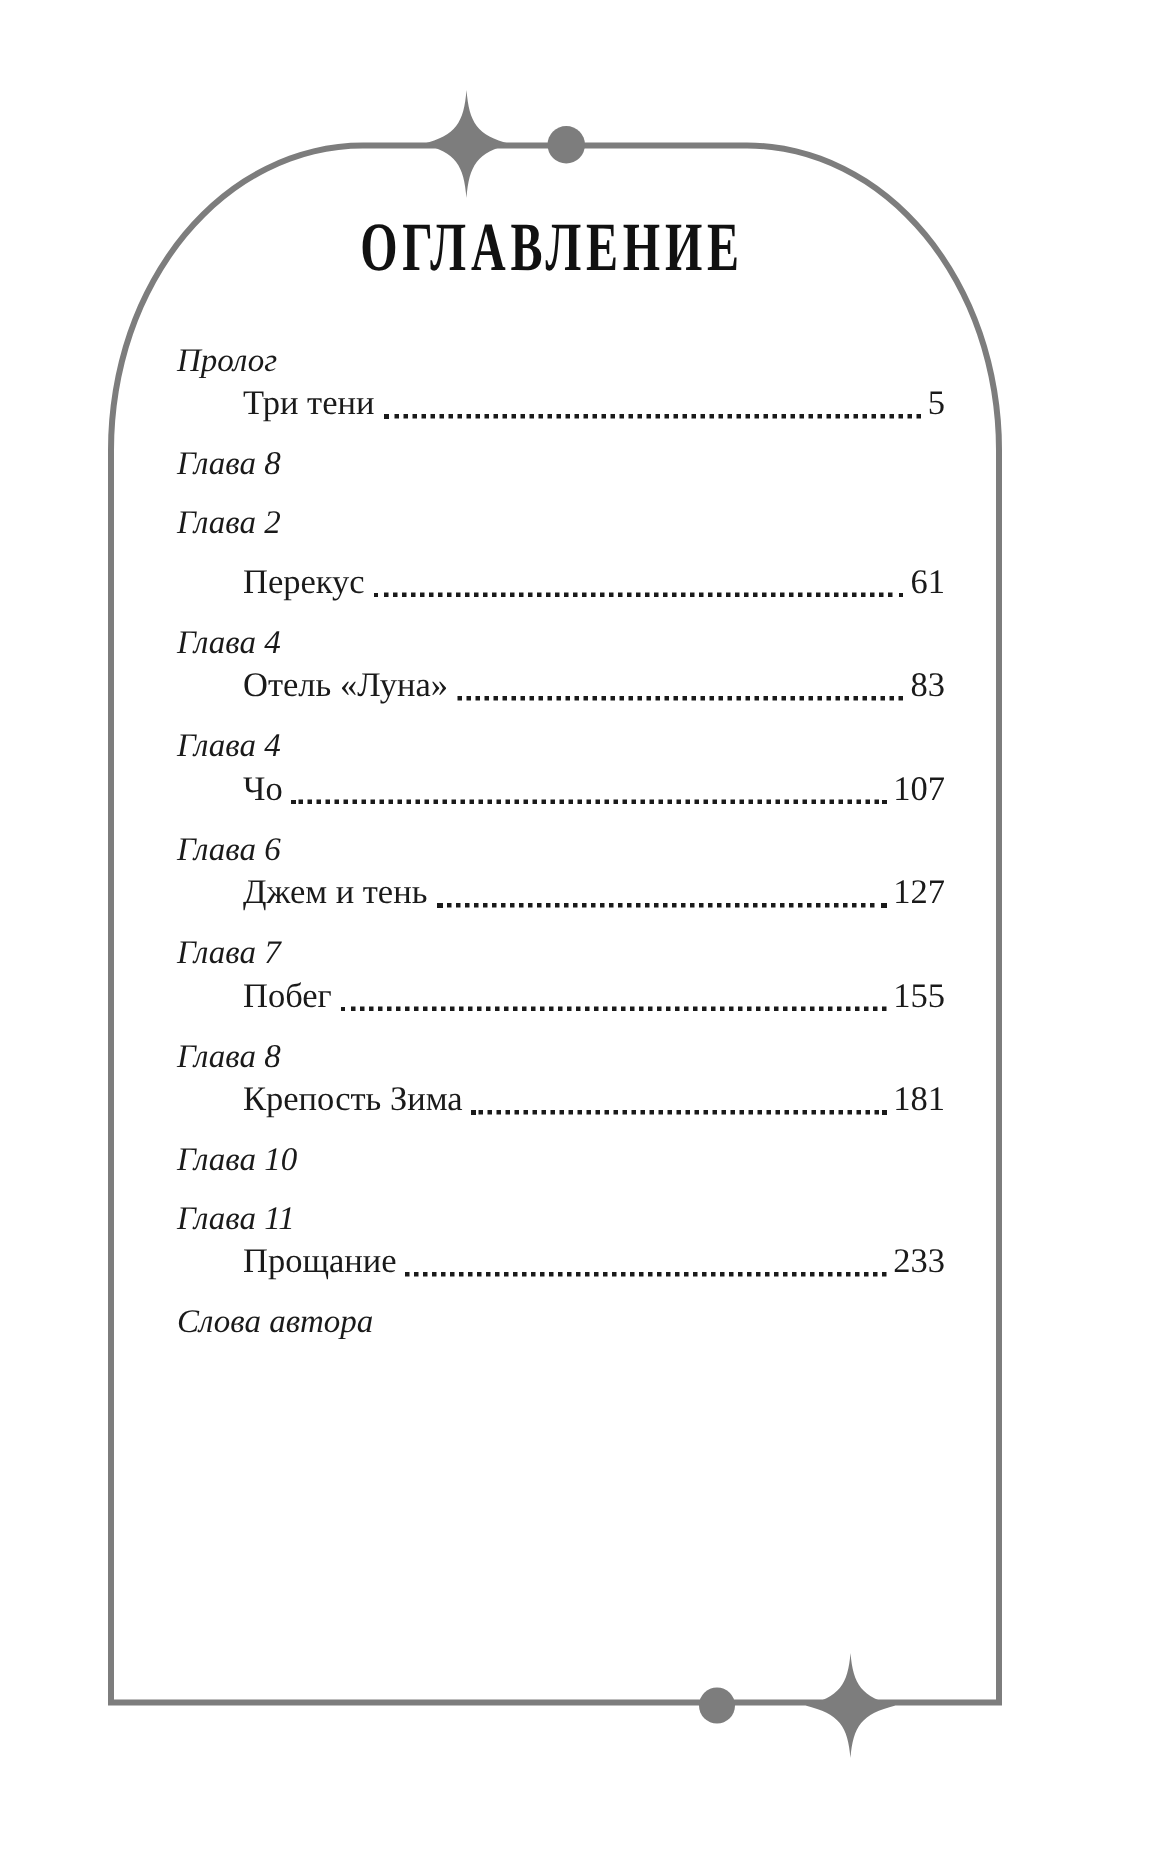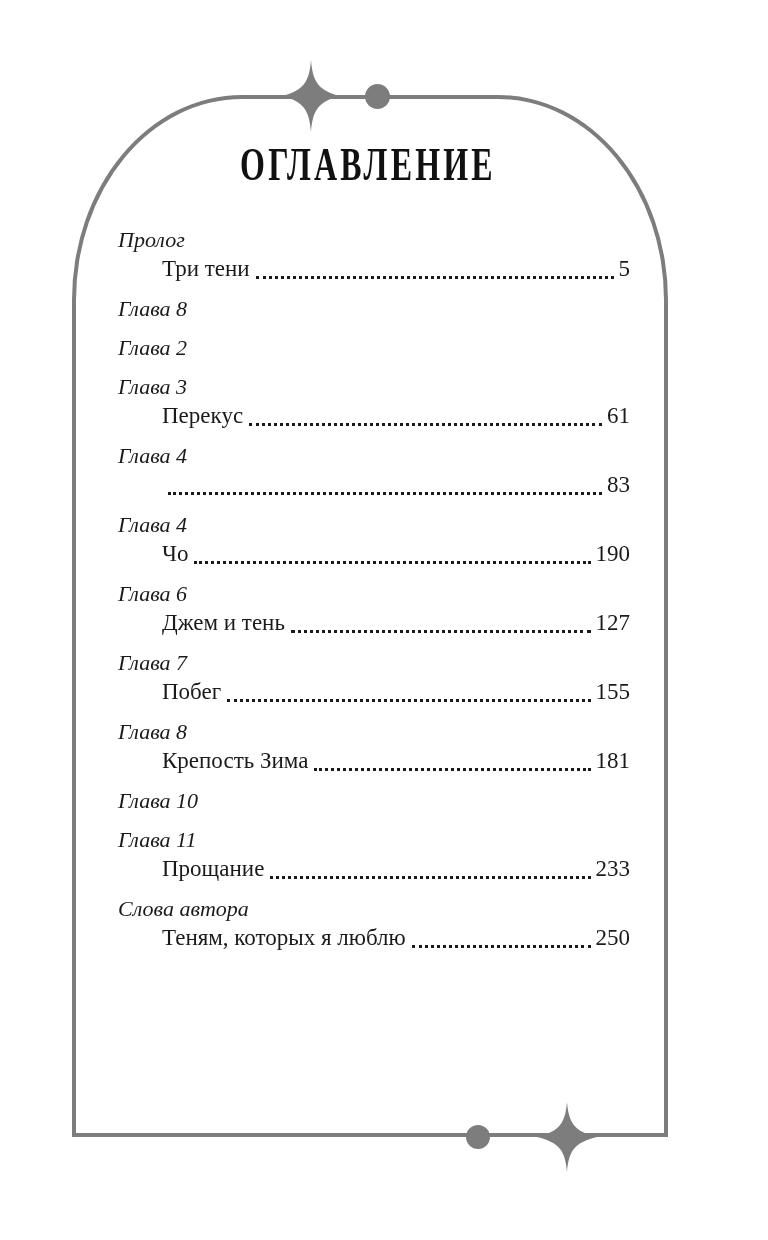--- a/index.html
+++ b/index.html
@@ -113,42 +113,42 @@
 
     <div class="toc-block">
       <div class="chap">Глава 8</div>
     </div>
 
     <div class="toc-block">
       <div class="chap">Глава 2</div>
     </div>
 
     <div class="toc-block">
-      <div class="chap">Глава 3</div>
       <div class="row">
         <span class="t">Перекус</span>
         <span class="leader"></span>
         <span class="pg">61</span>
       </div>
     </div>
 
     <div class="toc-block">
       <div class="chap">Глава 4</div>
       <div class="row">
+        <span class="t">Отель «Луна»</span>
         <span class="leader"></span>
         <span class="pg">83</span>
       </div>
     </div>
 
     <div class="toc-block">
       <div class="chap">Глава 4</div>
       <div class="row">
         <span class="t">Чо</span>
         <span class="leader"></span>
-        <span class="pg">190</span>
+        <span class="pg">107</span>
       </div>
     </div>
 
     <div class="toc-block">
       <div class="chap">Глава 6</div>
       <div class="row">
         <span class="t">Джем и тень</span>
         <span class="leader"></span>
         <span class="pg">127</span>
       </div>
@@ -181,21 +181,16 @@
       <div class="chap">Глава 11</div>
       <div class="row">
         <span class="t">Прощание</span>
         <span class="leader"></span>
         <span class="pg">233</span>
       </div>
     </div>
 
     <div class="toc-block">
       <div class="chap">Слова автора</div>
-      <div class="row">
-        <span class="t">Теням, которых я люблю</span>
-        <span class="leader"></span>
-        <span class="pg">250</span>
-      </div>
     </div>
 
   </div>
 </div>
 
 </body></html>

